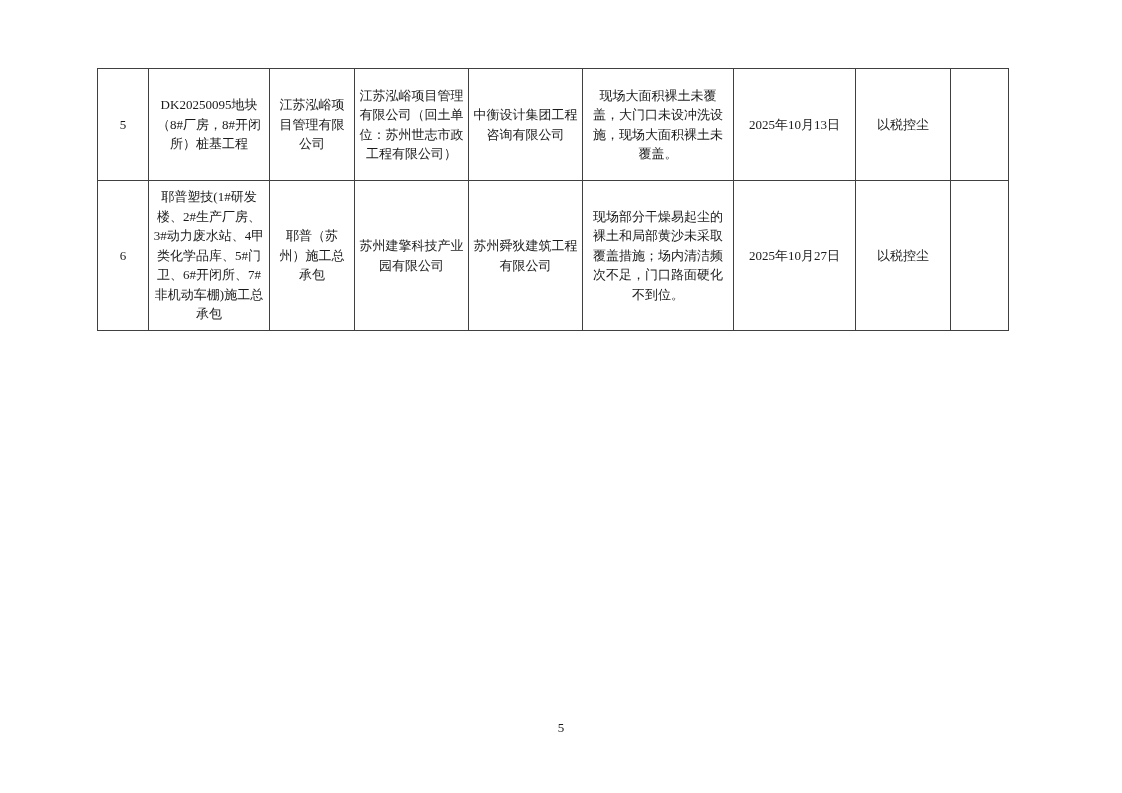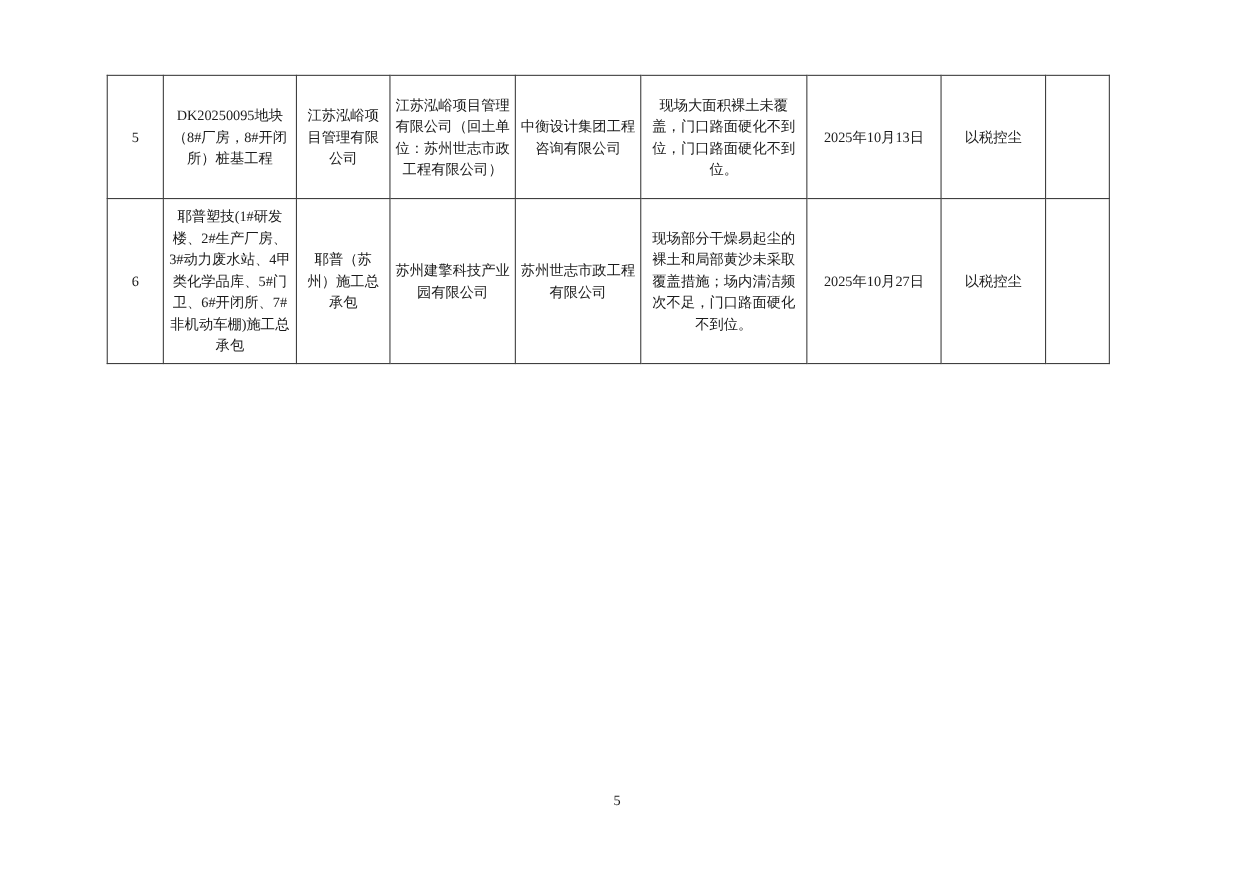--- a/index.html
+++ b/index.html
@@ -62,31 +62,31 @@
       <col style="width:95px">
       <col style="width:58px">
     </colgroup>
     <tbody>
       <tr class="row-a">
         <td>5</td>
         <td>DK20250095地块（8#厂房，8#开闭所）桩基工程</td>
         <td>江苏泓峪项目管理有限公司</td>
         <td>江苏泓峪项目管理有限公司（回土单位：苏州世志市政工程有限公司）</td>
         <td>中衡设计集团工程咨询有限公司</td>
-        <td>现场大面积裸土未覆盖，门口路面硬化不到位，门口路面硬化不到位。</td>
+        <td>现场大面积裸土未覆盖，大门口未设冲洗设施，现场大面积裸土未覆盖。</td>
         <td>2025年10月13日</td>
         <td>以税控尘</td>
         <td></td>
       </tr>
       <tr class="row-b">
         <td>6</td>
         <td>耶普塑技(1#研发楼、2#生产厂房、3#动力废水站、4甲类化学品库、5#门卫、6#开闭所、7#非机动车棚)施工总承包</td>
         <td>耶普（苏州）施工总承包</td>
         <td>苏州建擎科技产业园有限公司</td>
-        <td>苏州世志市政工程有限公司</td>
+        <td>苏州舜狄建筑工程有限公司</td>
         <td>现场部分干燥易起尘的裸土和局部黄沙未采取覆盖措施；场内清洁频次不足，门口路面硬化不到位。</td>
         <td>2025年10月27日</td>
         <td>以税控尘</td>
         <td></td>
       </tr>
     </tbody>
   </table>
 
   <div class="page-number">5</div>
 

